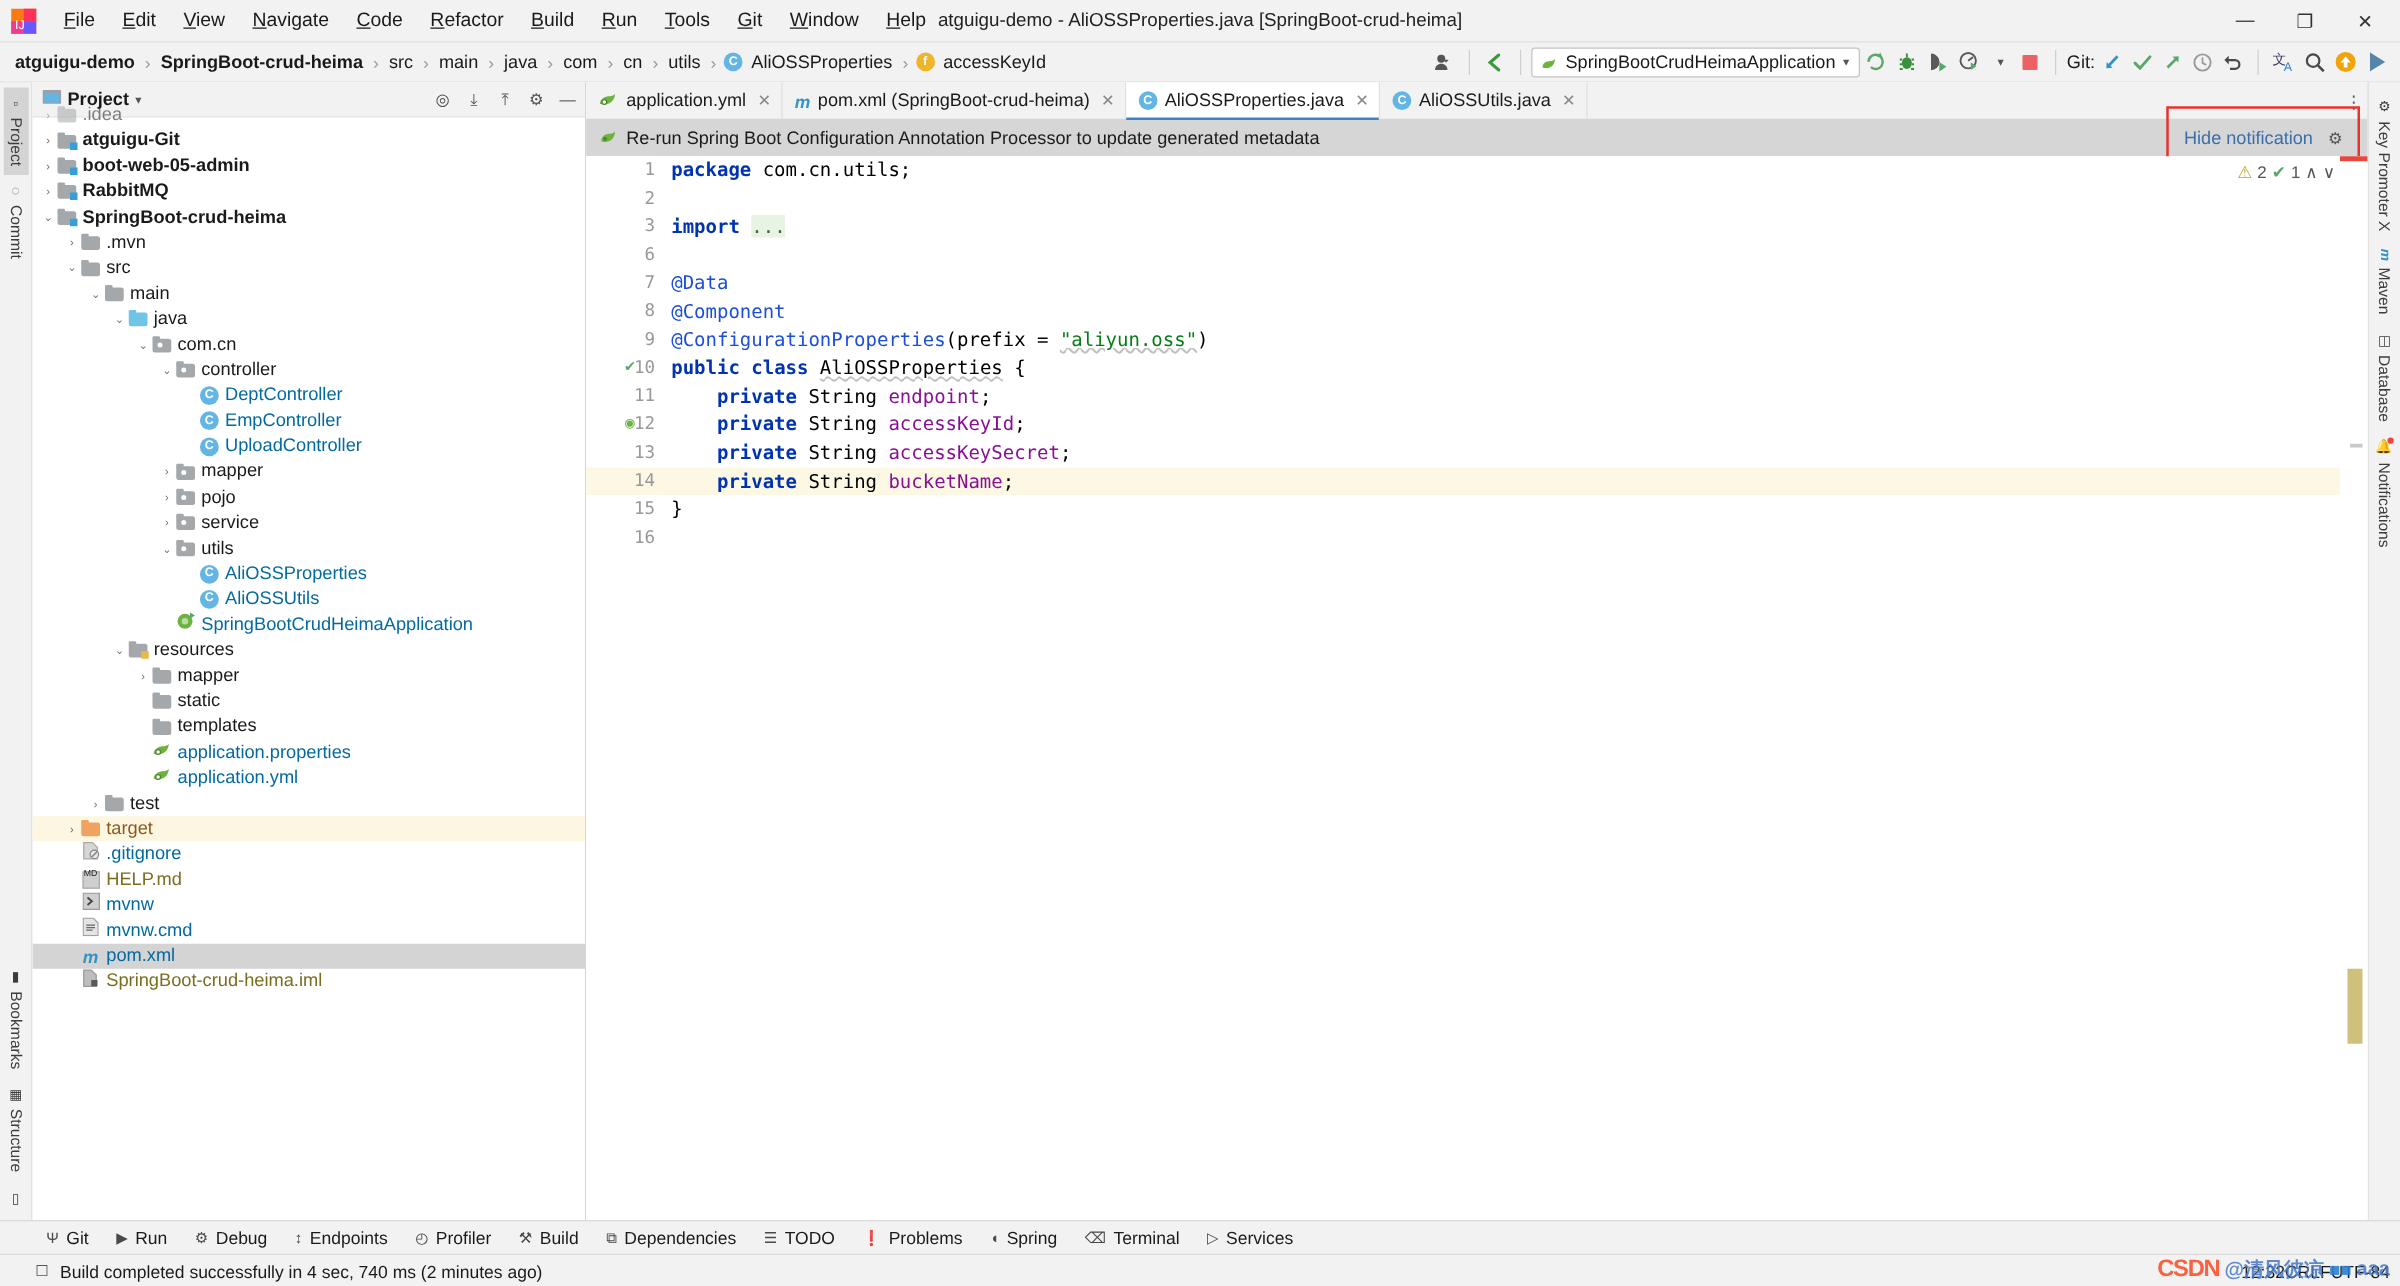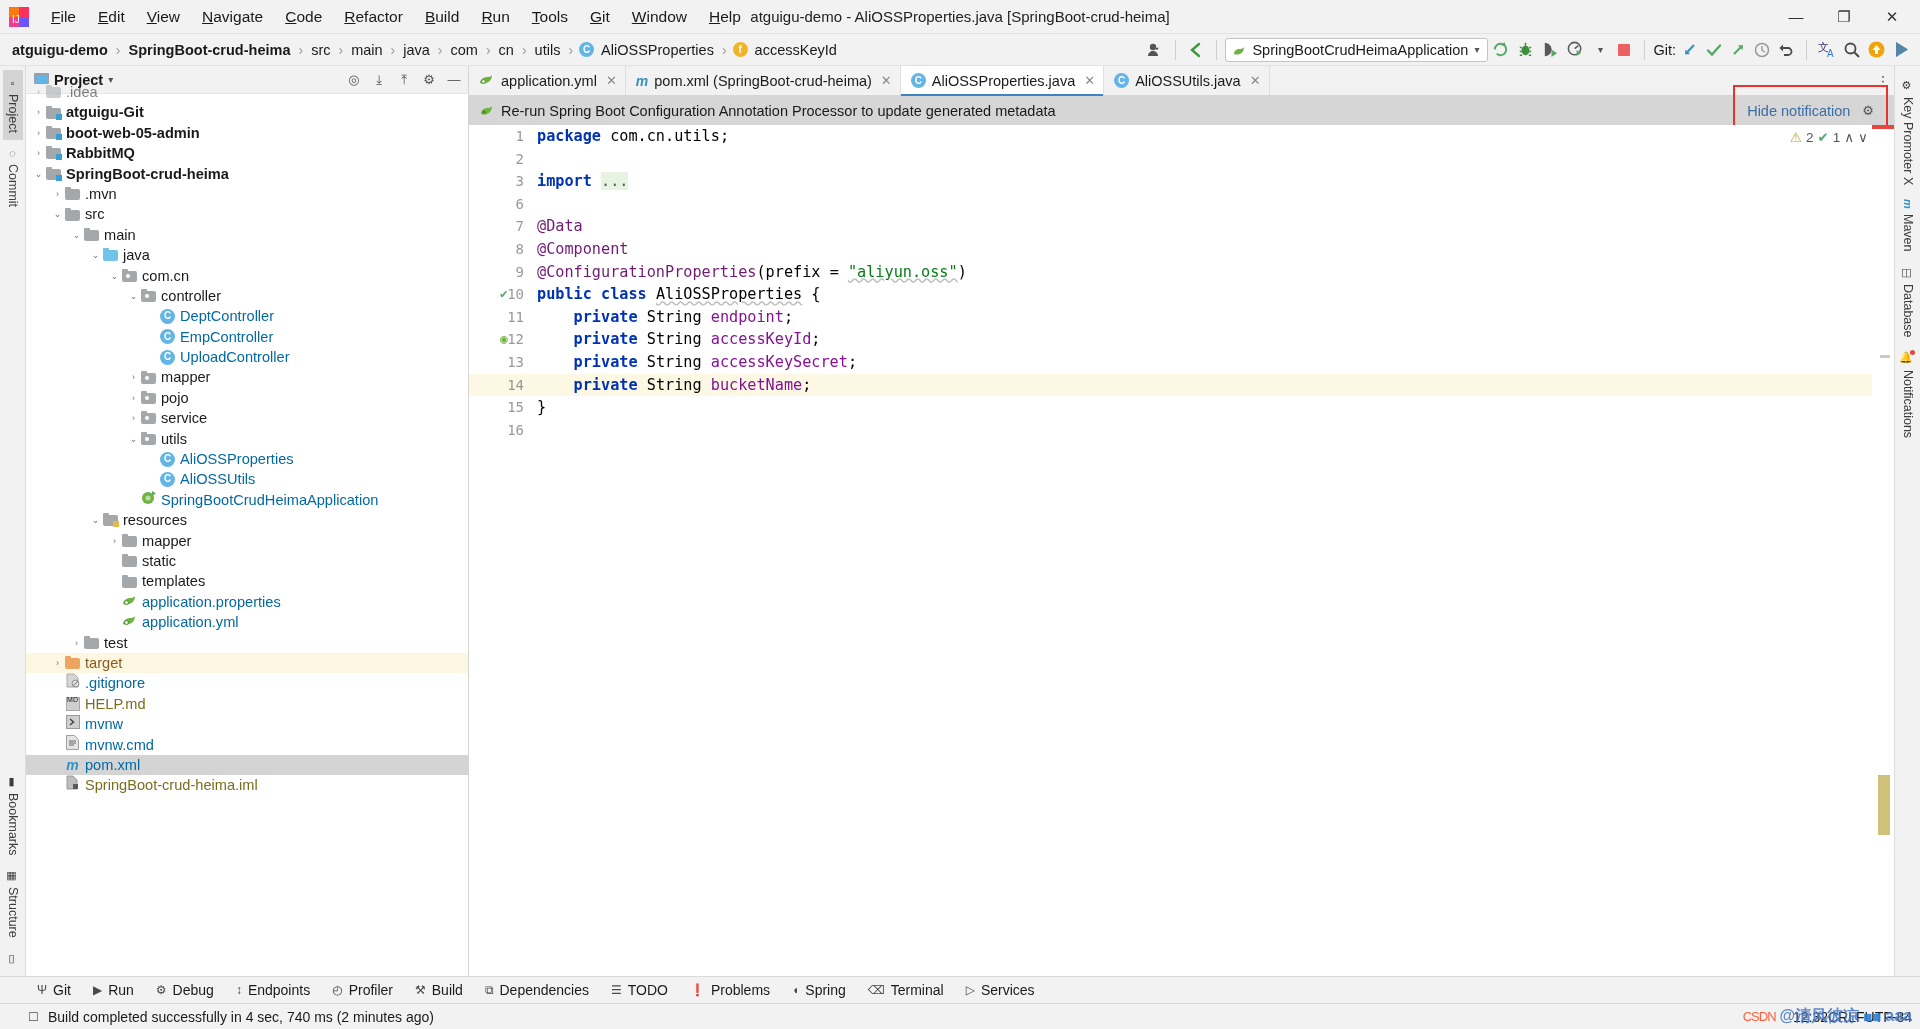--- a/index.html
+++ b/index.html
@@ -177,21 +177,21 @@
     justify-content: flex-end; padding-right: 7px; color: #999;
   }
   .gline.hl { background: #fdf8e3; }
   .codebox {
     flex: 1; position: relative; font-family: "DejaVu Sans Mono", monospace;
     font-size: 15.2px; min-width: 0; overflow: hidden;
   }
   .cl { height: 22.6px; line-height: 22.6px; white-space: pre; padding-left: 6px; }
   .cl.hl { background: #fdf8e3; }
   .kw { color: #0033b3; font-weight: bold; }
-  .ann { color: #701a75; }
+  .ann { color: #1d4ed8; }
   .str { color: #067d17; }
   .fld { color: #871094; }
   .cls { color: #000; }
   .pnct { color: #000; }
   .fold-tok { background: #e8f3e4; color: #3f6c34; }
   .squig { text-decoration: underline; text-decoration-style: wavy; text-decoration-color: #c0c0c0; }
 
   .right-gutter {
     width: 22px; flex: none; background: #fff; position: relative; border-left: 0px;
   }
@@ -236,21 +236,21 @@
   .sb-right { margin-left: auto; display: flex; align-items: center; }
   .sb-item { white-space: nowrap; }
   .sb-ico { width: 15px; height: 15px; display:flex; align-items:center; justify-content:center; color:#555; font-size:12px; }
 
   
   .watermark {
     position: absolute; right: 8px; bottom: 0px; height: 26px; display: flex; align-items: center;
     gap: 4px; pointer-events: none; z-index: 20;
   }
   .wm-csdn {
-    font-family: "Liberation Sans", sans-serif; font-weight: normal; font-size: 13px;
+    font-family: "Liberation Sans", sans-serif; font-weight: bold; font-size: 19px;
     color: #fc5531; opacity: .92; letter-spacing: -1px;
   }
   .wm-txt { font-size: 16px; color: #4a7bc8; opacity: .88; font-weight: bold; }
   .wm-ico { font-size: 15px; color: #2f7fd0; opacity:.9; }
 </style>
 </head>
 <body>
 
 <div class="app">
 

